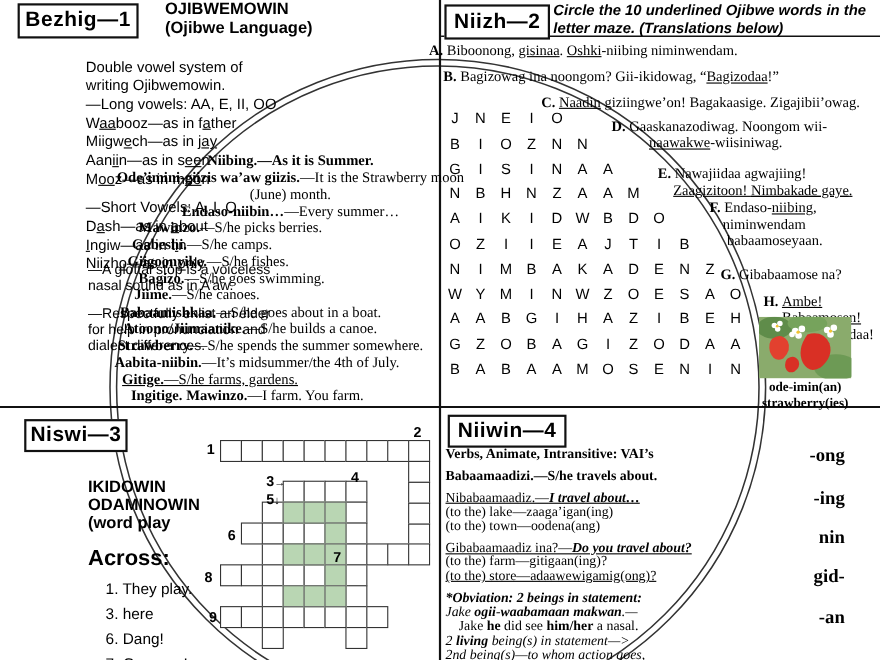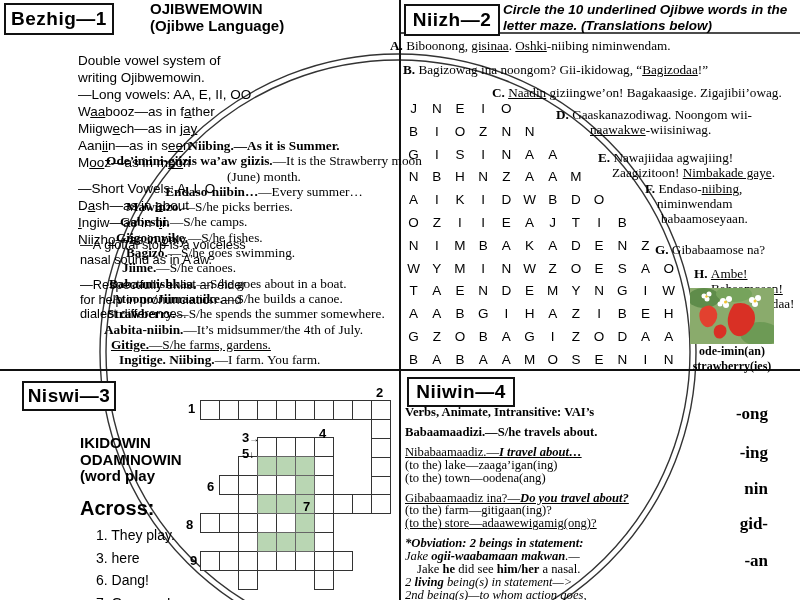--- a/index.html
+++ b/index.html
@@ -4,21 +4,21 @@
 <style>
   html,body{margin:0;padding:0;}
   body{width:800px;height:600px;position:relative;overflow:hidden;background:#fff;color:#000;
        font-family:"Liberation Sans",sans-serif;}
   .abs{position:absolute;}
   .u{text-decoration:underline;}
   .b{font-weight:bold;}
   .i{font-style:italic;}
   .qbox{position:absolute;border:2.5px solid #111;background:#fff;display:flex;align-items:center;
         justify-content:center;font-weight:bold;font-size:19px;letter-spacing:.5px;z-index:3;}
-  #bezhig-box{left:4px;top:3px;width:106px;height:28px;text-align:right;}
+  #bezhig-box{left:16px;top:3px;width:106px;height:28px;text-align:right;}
   #niizh-box{left:404px;top:4px;width:92px;height:28px;}
   #niswi-box{left:22px;top:381px;width:90px;height:26px;}
   #niiwin-box{left:407px;top:377px;width:104px;height:26px;}
   #ojib-title{left:150px;top:0px;font-weight:bold;font-size:15px;line-height:17px;z-index:2;}
   #vowels{left:78px;top:52px;width:230px;font-size:13.5px;line-height:17px;z-index:2;}
   #vowels .sp{height:9px;}
   #notes{left:80px;top:238px;width:175px;font-size:12.8px;line-height:14.5px;z-index:2;}
   #notes div{margin-bottom:11px;}
   #summer{left:104px;top:138px;width:320px;font-family:"Liberation Serif",serif;
           font-size:13.3px;line-height:15.3px;z-index:2;}
@@ -91,42 +91,42 @@
     <div style="padding-left: 22px;"><span class="term">Mawinzo.</span><span>—S/he picks berries.</span></div>
     <div style="padding-left: 16px;"><span class="term">Gabeshi.</span><span>—S/he camps.</span></div>
     <div style="padding-left: 12px;"><span class="term">Giigoonyike.</span><span>—S/he fishes.</span></div>
     <div style="padding-left: 22px;"><span class="term">Bagizo.</span><span>—S/he goes swimming.</span></div>
     <div style="padding-left: 18px;"><span class="term">Jiime.</span><span>—S/he canoes.</span></div>
     <div style="padding-left: 5px;"><span class="term">Babaamishkaa.</span><span>—S/he goes about in a boat.</span></div>
     <div style="padding-left: 8px;"><span class="term">Atoono/Jiimaanike.</span><span>—S/he builds a canoe.</span></div>
     <div style="padding-left: 3px;"><span class="term">Strawberry.</span><span>—S/he spends the summer somewhere.</span></div>
     <div><span class="term">Aabita-niibin.</span><span>—It’s midsummer/the 4th of July.</span></div>
     <div style="padding-left: 7px; text-decoration: underline;"><span class="term">Gitige.</span><span>—S/he farms, gardens.</span></div>
-    <div style="padding-left: 15px;"><span class="term">Ingitige. Niibing.</span><span>—I farm. You farm.</span></div>
+    <div style="padding-left: 15px;"><span class="term">Ingitige. Mawinzo.</span><span>—I farm. You farm.</span></div>
   </div>
 
 <div class="qbox" id="niizh-box">Niizh—2</div>
 <div class="abs" id="niizh-instr">Circle the 10 underlined Ojibwe words in the letter maze. (Translations below)</div>
 <div class="abs" id="sentences">
     <div class="snt" style="left: 390px; top: 38px;">
       <div><span class="b">A. </span><span>Biboonong, </span><span class="u">gisinaa</span><span>. </span><span class="u">Oshki</span><span>-niibing niminwendam.</span></div>
     </div>
     <div class="snt" style="left: 403px; top: 62px;">
       <div><span class="b">B. </span><span>Bagizowag ina noongom? Gii-ikidowag, “</span><span class="u">Bagizodaa</span><span>!”</span></div>
     </div>
     <div class="snt" style="left: 492px; top: 85px;">
       <div><span class="b">C. </span><span class="u">Naadin</span><span> giziingwe’on! Bagakaasige. Zigajibii’owag.</span></div>
     </div>
     <div class="snt" style="left: 556px; top: 107px;">
       <div><span class="b">D. </span><span>Gaaskanazodiwag. Noongom wii-</span></div>
       <div style="padding-left: 34px;"><span class="u">naawakwe</span><span>-wiisiniwag.</span></div>
     </div>
     <div class="snt" style="left: 598px; top: 150px;">
       <div><span class="b">E. </span><span>Nawajiidaa agwajiing!</span></div>
-      <div style="padding-left: 14px;"><span>Zaagizitoon! </span><span class="u">Nimbakade gaye</span><span>.</span></div>
+      <div style="padding-left: 14px; text-decoration: underline;"><span>Zaagizitoon! </span><span class="u">Nimbakade gaye</span><span>.</span></div>
     </div>
     <div class="snt" style="left: 645px; top: 181px;">
       <div><span class="b">F. </span><span>Endaso-</span><span class="u">niibing</span><span>,</span></div>
       <div style="padding-left: 12px;"><span>niminwendam</span></div>
       <div style="padding-left: 16px;"><span>babaamoseyaan.</span></div>
     </div>
     <div class="snt" style="left: 655px; top: 242px;">
       <div><span class="b">G. </span><span>Gibabaamose na?</span></div>
     </div>
     <div class="snt" style="left: 694px; top: 266px;">
@@ -137,21 +137,20 @@
   </div>
 <div class="abs" id="maze">
     <div class="mrow"><span class="mcell">J</span><span class="mcell">N</span><span class="mcell">E</span><span class="mcell">I</span><span class="mcell">O</span></div>
     <div class="mrow"><span class="mcell">B</span><span class="mcell">I</span><span class="mcell">O</span><span class="mcell">Z</span><span class="mcell">N</span><span class="mcell">N</span></div>
     <div class="mrow"><span class="mcell">G</span><span class="mcell">I</span><span class="mcell">S</span><span class="mcell">I</span><span class="mcell">N</span><span class="mcell">A</span><span class="mcell">A</span></div>
     <div class="mrow"><span class="mcell">N</span><span class="mcell">B</span><span class="mcell">H</span><span class="mcell">N</span><span class="mcell">Z</span><span class="mcell">A</span><span class="mcell">A</span><span class="mcell">M</span></div>
     <div class="mrow"><span class="mcell">A</span><span class="mcell">I</span><span class="mcell">K</span><span class="mcell">I</span><span class="mcell">D</span><span class="mcell">W</span><span class="mcell">B</span><span class="mcell">D</span><span class="mcell">O</span></div>
     <div class="mrow"><span class="mcell">O</span><span class="mcell">Z</span><span class="mcell">I</span><span class="mcell">I</span><span class="mcell">E</span><span class="mcell">A</span><span class="mcell">J</span><span class="mcell">T</span><span class="mcell">I</span><span class="mcell">B</span></div>
     <div class="mrow"><span class="mcell">N</span><span class="mcell">I</span><span class="mcell">M</span><span class="mcell">B</span><span class="mcell">A</span><span class="mcell">K</span><span class="mcell">A</span><span class="mcell">D</span><span class="mcell">E</span><span class="mcell">N</span><span class="mcell">Z</span></div>
     <div class="mrow"><span class="mcell">W</span><span class="mcell">Y</span><span class="mcell">M</span><span class="mcell">I</span><span class="mcell">N</span><span class="mcell">W</span><span class="mcell">Z</span><span class="mcell">O</span><span class="mcell">E</span><span class="mcell">S</span><span class="mcell">A</span><span class="mcell">O</span></div>
-    <div class="mrow"><span class="mcell">T</span><span class="mcell">A</span><span class="mcell">E</span><span class="mcell">N</span><span class="mcell">D</span><span class="mcell">E</span><span class="mcell">M</span><span class="mcell">Y</span><span class="mcell">N</span><span class="mcell">G</span><span class="mcell">I</span><span class="mcell">W</span></div>
     <div class="mrow"><span class="mcell">A</span><span class="mcell">A</span><span class="mcell">B</span><span class="mcell">G</span><span class="mcell">I</span><span class="mcell">H</span><span class="mcell">A</span><span class="mcell">Z</span><span class="mcell">I</span><span class="mcell">B</span><span class="mcell">E</span><span class="mcell">H</span></div>
     <div class="mrow"><span class="mcell">G</span><span class="mcell">Z</span><span class="mcell">O</span><span class="mcell">B</span><span class="mcell">A</span><span class="mcell">G</span><span class="mcell">I</span><span class="mcell">Z</span><span class="mcell">O</span><span class="mcell">D</span><span class="mcell">A</span><span class="mcell">A</span></div>
     <div class="mrow"><span class="mcell">B</span><span class="mcell">A</span><span class="mcell">B</span><span class="mcell">A</span><span class="mcell">A</span><span class="mcell">M</span><span class="mcell">O</span><span class="mcell">S</span><span class="mcell">E</span><span class="mcell">N</span><span class="mcell">I</span><span class="mcell">N</span></div>
   </div>
 <div class="abs" id="photo">
   <svg width="84" height="56" viewBox="0 0 84 56">
     <rect width="84" height="56" fill="#8aab6c"></rect>
     <ellipse cx="14" cy="10" rx="16" ry="10" fill="#5f8c4a"></ellipse>
     <ellipse cx="70" cy="46" rx="20" ry="12" fill="#6d9a55"></ellipse>
     <ellipse cx="44" cy="6" rx="18" ry="8" fill="#76a35c"></ellipse>

